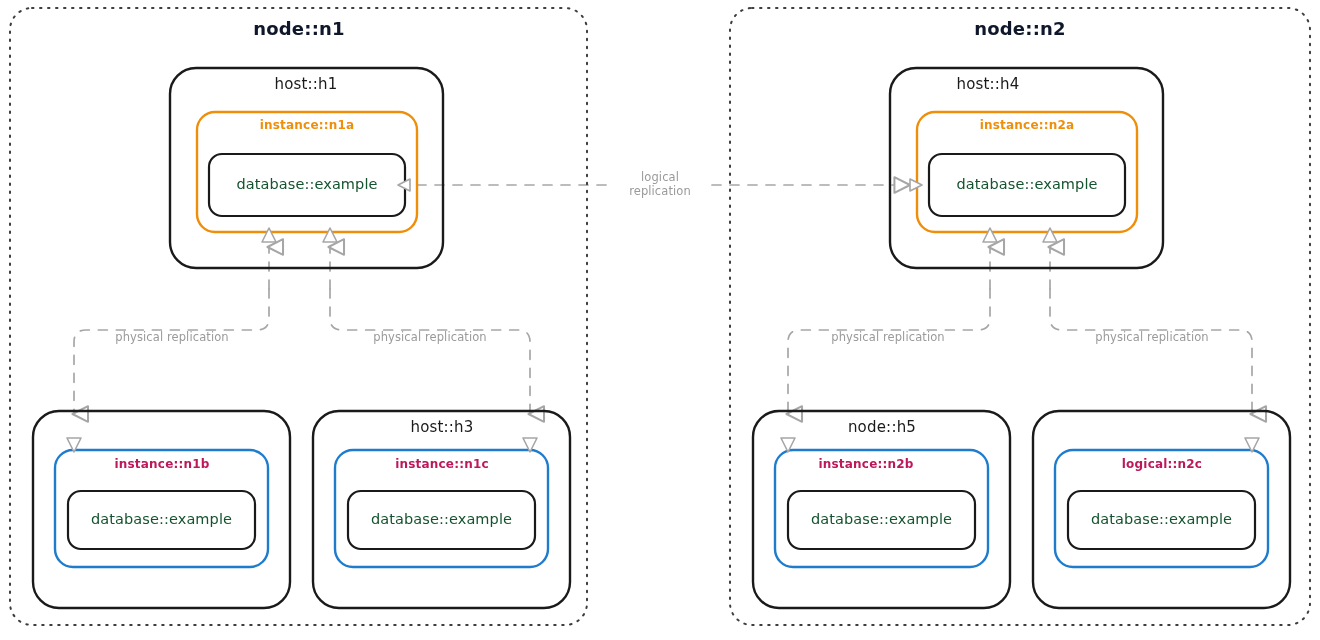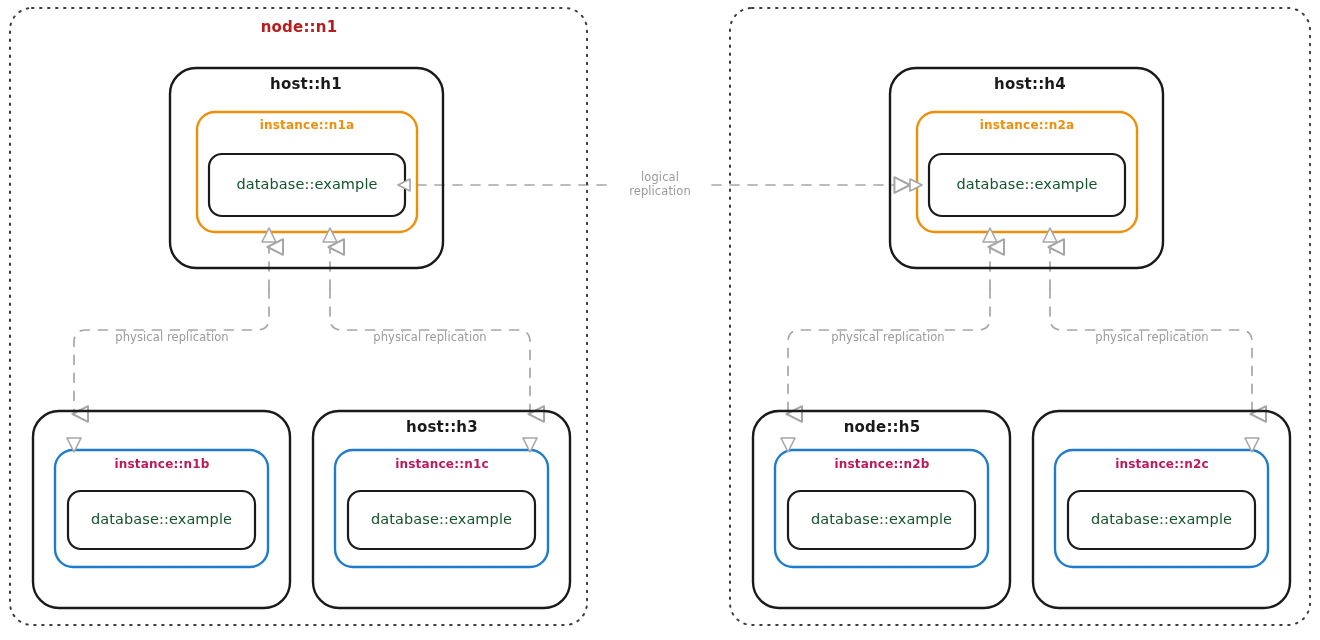--- a/index.html
+++ b/index.html
@@ -27,28 +27,28 @@
     overflow: visible;
   }
   .lbl {
     position: absolute;
     white-space: nowrap;
     font-family: "DejaVu Sans", sans-serif;
     text-align: center;
     pointer-events: none;
   }
   .node-title {
-    font-size: 15px;
+    font-size: 18px;
     font-weight: 600;
-    color: #b91c1c;
+    color: #0f172a;
     letter-spacing: .2px;
   }
   .host-title {
     font-size: 15px;
-    font-weight: 700;
+    font-weight: 400;
     color: #1a1a1a;
     letter-spacing: .2px;
   }
   .instance-title {
     font-size: 12px;
     font-weight: 600;
     letter-spacing: .2px;
   }
   .instance-title.primary { color: #ef8e09; }
   .instance-title.replica { color: #be185d; }
@@ -145,41 +145,42 @@
       <path d="M990 228 L997 242 L983 242 Z"></path>
       <path d="M1050 228 L1057 242 L1043 242 Z"></path>
       <path d="M74 452 L67 438 L81 438 Z"></path>
       <path d="M530 452 L523 438 L537 438 Z"></path>
       <path d="M788 452 L781 438 L795 438 Z"></path>
       <path d="M1252 452 L1245 438 L1259 438 Z"></path>
     </g>
   </svg>
 
   <div class="lbl node-title" style="left:199px; top:18px; width:200px;">node::n1</div>
+  <div class="lbl node-title" style="left:920px; top:18px; width:200px;">node::n2</div>
 
   <div class="lbl host-title" style="left:206px; top:75px; width:200px;">host::h1</div>
   <div class="lbl instance-title primary" style="left:207px; top:118px; width:200px;">instance::n1a</div>
   <div class="lbl db-title" style="left:209px; top:176px; width:196px;">database::example</div>
 
   <div class="lbl instance-title replica" style="left:62px; top:457px; width:200px;">instance::n1b</div>
   <div class="lbl db-title" style="left:68px; top:511px; width:187px;">database::example</div>
 
   <div class="lbl host-title" style="left:342px; top:418px; width:200px;">host::h3</div>
   <div class="lbl instance-title replica" style="left:342px; top:457px; width:200px;">instance::n1c</div>
   <div class="lbl db-title" style="left:348px; top:511px; width:187px;">database::example</div>
 
-  <div class="lbl host-title" style="left:930px; top:75px; width:200px;">host::h4</div>
+  <div class="lbl host-title" style="left:888px; top:75px; width:200px;">host::h4</div>
   <div class="lbl instance-title primary" style="left:927px; top:118px; width:200px;">instance::n2a</div>
   <div class="lbl db-title" style="left:929px; top:176px; width:196px;">database::example</div>
 
   <div class="lbl host-title" style="left:782px; top:418px; width:200px;">node::h5</div>
-  <div class="lbl instance-title replica" style="left:782px; top:457px; width:200px;">instance::n2b</div>
+  <div class="lbl instance-title replica" style="left:766px; top:457px; width:200px;">instance::n2b</div>
   <div class="lbl db-title" style="left:788px; top:511px; width:187px;">database::example</div>
 
-  <div class="lbl instance-title replica" style="left:1062px; top:457px; width:200px;">instance::n2c</div>
+  <div class="lbl instance-title replica" style="left:1062px; top:457px; width:200px;">logical::n2c</div>
   <div class="lbl db-title" style="left:1068px; top:511px; width:187px;">database::example</div>
 
   <div class="lbl edge-label" style="left:609px; top:170px; width:102px;">
     <div>logical</div>
     <div>replication</div>
   </div>
 
   <div class="lbl edge-label" style="left:86px; top:330px; width:172px;">physical replication</div>
   <div class="lbl edge-label" style="left:344px; top:330px; width:172px;">physical replication</div>
   <div class="lbl edge-label" style="left:802px; top:330px; width:172px;">physical replication</div>

